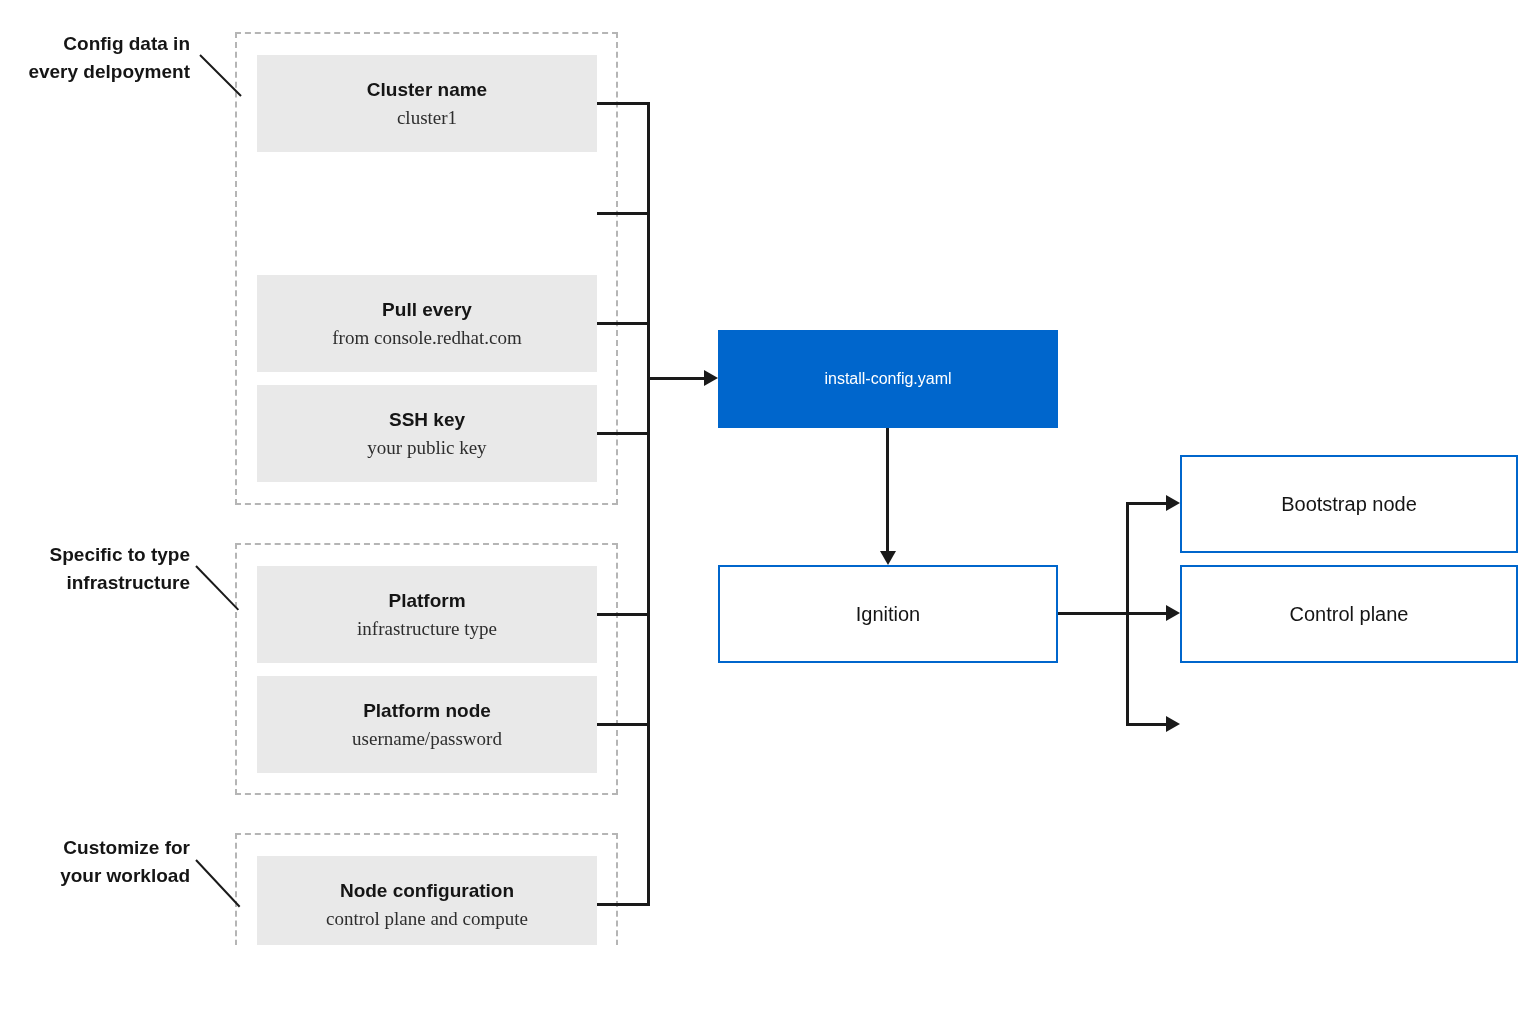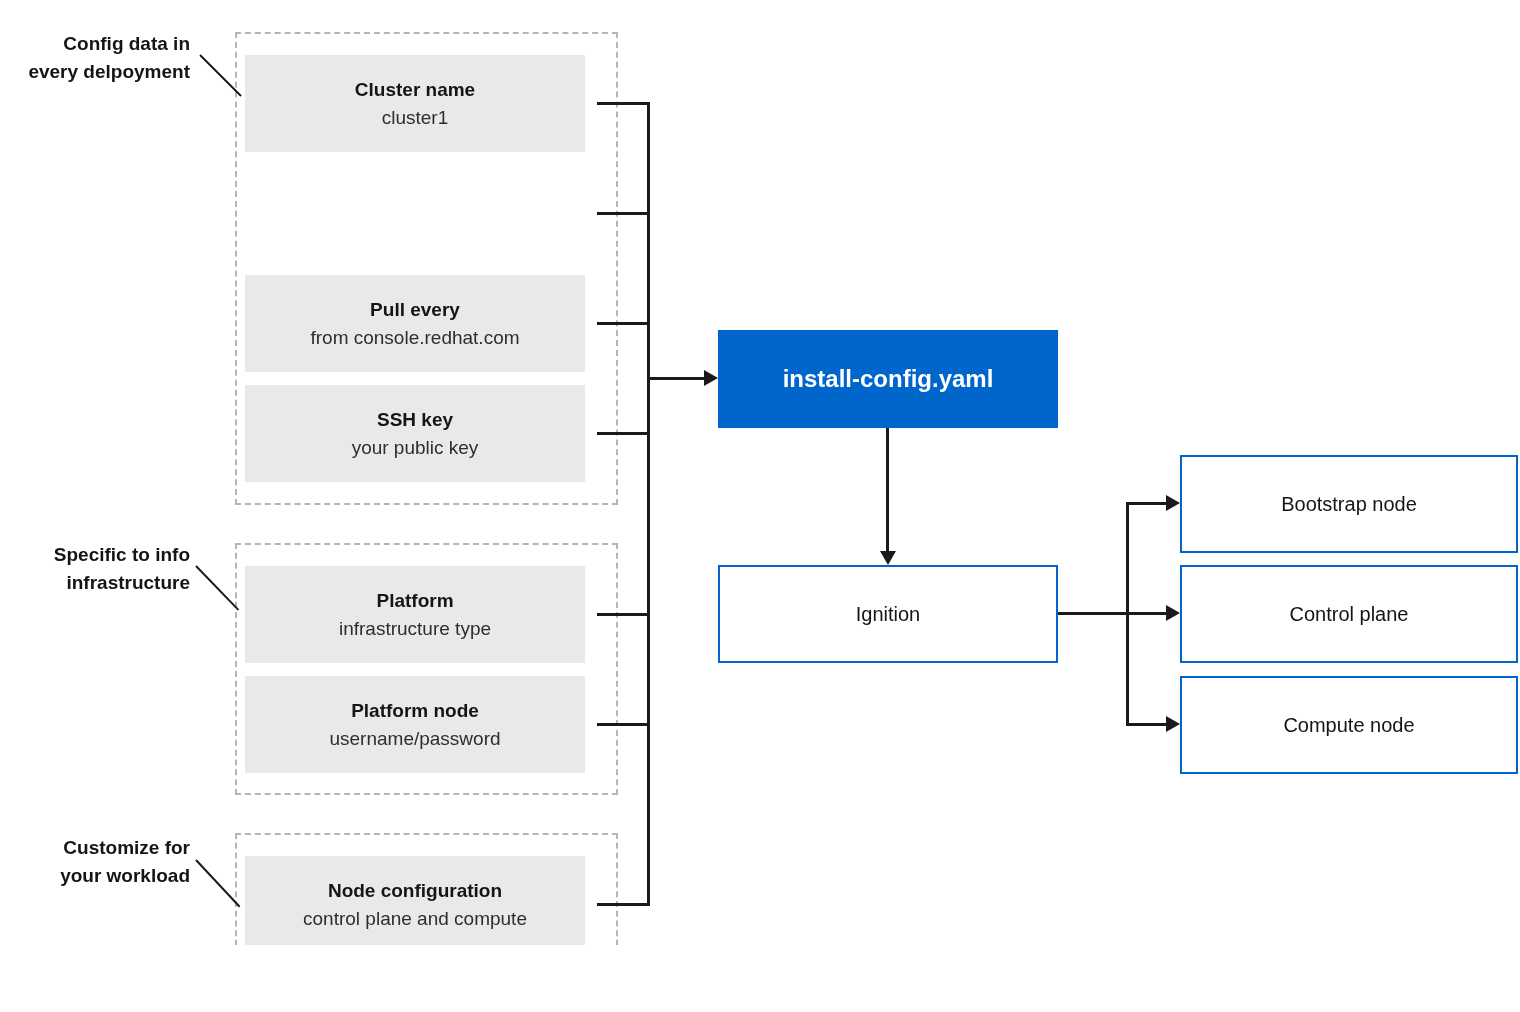--- a/index.html
+++ b/index.html
@@ -21,21 +21,21 @@
   }
   
   .group {
     position: absolute;
     border: 2px dashed var(--dash-gray);
     background: transparent;
   }
   
   .gbox {
     position: absolute;
-    left: 245px;
+    left: 257px;
     width: 340px;
     height: 97px;
     background: var(--box-gray);
     display: flex;
     flex-direction: column;
     align-items: center;
     justify-content: center;
     gap: 3px;
     z-index: 2;
   }
@@ -43,20 +43,21 @@
     font-size: 19px;
     font-weight: 700;
     color: #151515;
     line-height: 25px;
   }
   .gbox .s {
     font-size: 19px;
     font-weight: 400;
     color: #2e2e2e;
     line-height: 25px;
+    font-family: Liberation Serif, serif;
   }
   
   .side-label {
     position: absolute;
     left: 0;
     width: 190px;
     text-align: right;
     font-size: 19px;
     font-weight: 700;
     color: #151515;
@@ -98,22 +99,22 @@
   .blue-box {
     position: absolute;
     left: 718px;
     top: 330px;
     width: 340px;
     height: 98px;
     background: var(--accent-blue);
     display: flex;
     align-items: center;
     justify-content: center;
-    font-size: 24px;
-    font-weight: 700;
+    font-size: 16px;
+    font-weight: 400;
     color: #ffffff;
     z-index: 2;
   }
   
   .outline-box {
     position: absolute;
     width: 340px;
     height: 98px;
     background: #ffffff;
     border: 2px solid var(--accent-blue);
@@ -140,21 +141,21 @@
 </head>
 <body>
 
 <div class="canvas">
 
   <div class="side-label" style="top:30px">
     <div>Config data in</div>
     <div>every delpoyment</div>
   </div>
   <div class="side-label" style="top:541px">
-    <div>Specific to info</div>
+    <div>Specific to type</div>
     <div>infrastructure</div>
   </div>
   <div class="side-label" style="top:834px">
     <div>Customize for</div>
     <div>your workload</div>
   </div>
 
   <div class="diag" style="left:200px; top:54px; width:58px; transform:rotate(45deg)"></div>
   <div class="diag" style="left:196px; top:565px; width:61px; transform:rotate(46deg)"></div>
   <div class="diag" style="left:196px; top:859px; width:64px; transform:rotate(47deg)"></div>
@@ -219,19 +220,16 @@
   <div class="tri-r" style="left:1166px; top:495px"></div>
   <div class="tri-r" style="left:1166px; top:605px"></div>
   <div class="tri-r" style="left:1166px; top:716px"></div>
 
   <div class="outline-box node-box" style="top:455px">
     <span>Bootstrap node</span>
   </div>
   <div class="outline-box node-box" style="top:565px">
     <span>Control plane</span>
   </div>
-  <div class="outline-box node-box" style="top:676px">
-    <span>Compute node</span>
-  </div>
 
   <div class="watermark">150_OpenShift_0921</div>
 
 </div>
 
 </body></html>

